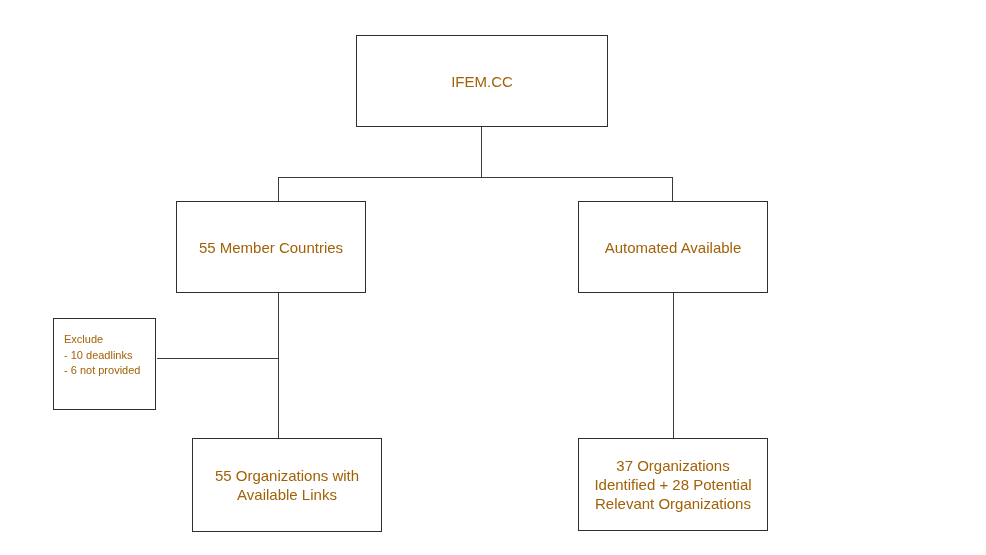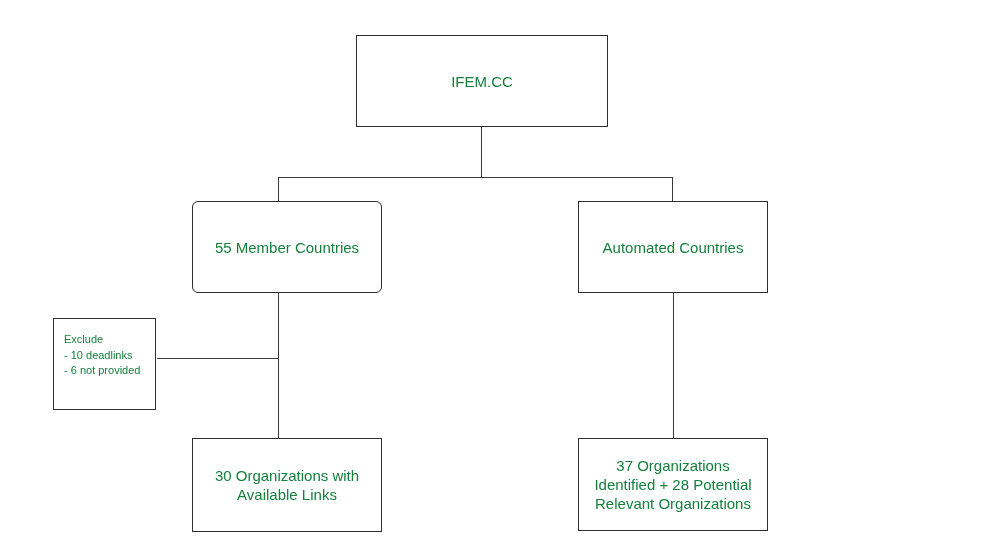--- a/index.html
+++ b/index.html
@@ -6,38 +6,38 @@
     margin: 0;
     padding: 0;
     background: #ffffff;
   }
   #canvas {
     position: relative;
     width: 986px;
     height: 555px;
     background: #ffffff;
     font-family: "Liberation Sans", sans-serif;
-    color: #15803d;
+    color: #a16207;
     overflow: hidden;
   }
   .node {
     position: absolute;
     box-sizing: border-box;
     border: 1px solid #2e2e2e;
     background: #ffffff;
     display: flex;
     align-items: center;
     justify-content: center;
     text-align: center;
     font-size: 15px;
     line-height: 19px;
     padding: 6px 14px;
   }
   .node-root      { left: 356px; top: 35px;  width: 252px; height: 92px; }
-  .node-members   { left: 192px; top: 201px; width: 190px; height: 92px; border-radius: 6px; }
+  .node-members   { left: 176px; top: 201px; width: 190px; height: 92px; }
   .node-pipeline  { left: 578px; top: 201px; width: 190px; height: 92px; }
   .node-left-res  { left: 192px; top: 438px; width: 190px; height: 94px; }
   .node-right-res { left: 578px; top: 438px; width: 190px; height: 93px; }
   .node-exclude {
     left: 53px; top: 318px; width: 103px; height: 92px;
     display: block;
     text-align: left;
     font-size: 11px;
     line-height: 15px;
     padding: 13px 8px 8px 10px;
@@ -73,30 +73,30 @@
 
   <div class="node node-root">
     <span>IFEM.CC</span>
   </div>
 
   <div class="node node-members">
     <span>55 Member Countries</span>
   </div>
 
   <div class="node node-pipeline">
-    <span>Automated Countries</span>
+    <span>Automated Available</span>
   </div>
 
   <div class="node node-exclude">
     <div class="exclude-title">Exclude</div>
     <div class="exclude-item">- 10 deadlinks</div>
     <div class="exclude-item">- 6 not provided</div>
   </div>
 
   <div class="node node-left-res">
-    <span>30 Organizations with Available Links</span>
+    <span>55 Organizations with Available Links</span>
   </div>
 
   <div class="node node-right-res">
     <span>37 Organizations Identified + 28 Potential Relevant Organizations</span>
   </div>
 
 </div>
 
 </body></html>

